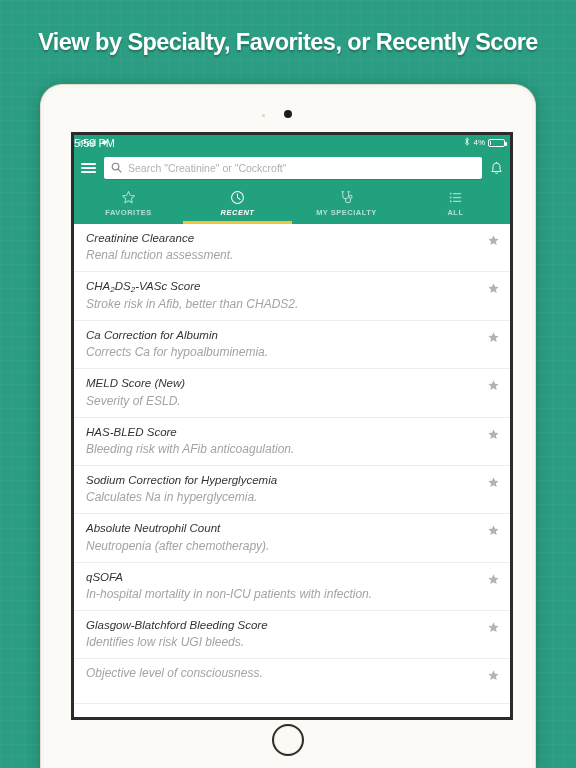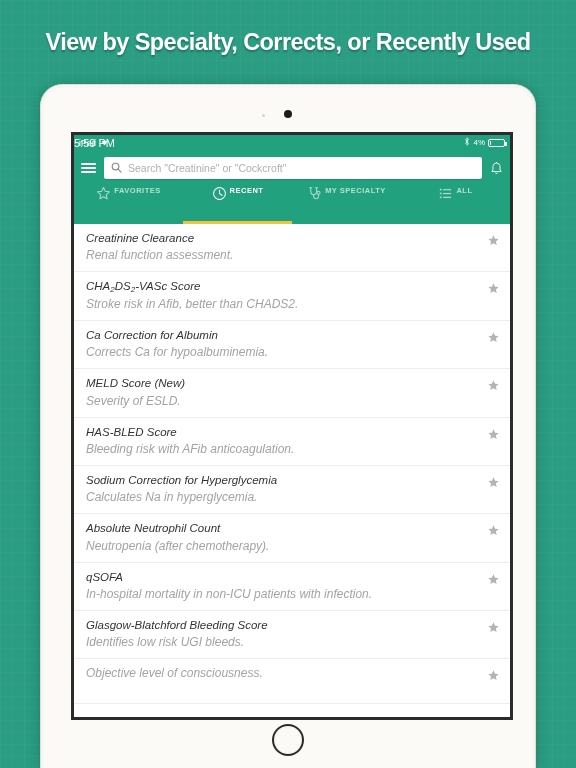--- a/index.html
+++ b/index.html
@@ -192,37 +192,37 @@
 
   
   #tabs {
     height: 38px;
     background: #22a17f;
     display: flex;
   }
   .tab {
     flex: 1 1 0;
     display: flex;
-    flex-direction: row;
-    align-items: flex-start;
+    flex-direction: column;
+    align-items: center;
     justify-content: center;
     gap: 3px;
     position: relative;
     cursor: pointer;
     padding-bottom: 3px;
   }
   .tab-icon { line-height: 0; opacity: 0.62; }
   .tab.active .tab-icon { opacity: 1; }
   .tab-label {
     font-size: 7.5px;
     letter-spacing: 0.5px;
     color: rgba(255,255,255,0.66);
     font-weight: bold;
   }
-  .tab.active .tab-label { color: #ffffff; }
+  .tab.active .tab-label { color: #ffffff; font-style: italic; }
   .tab.active::after {
     content: "";
     position: absolute;
     left: 0; right: 0; bottom: 0;
     height: 3px;
     background: #f5c33b;
   }
 
   
   #list {
@@ -261,21 +261,21 @@
     top: 10px;
     line-height: 0;
     cursor: pointer;
   }
 </style>
 </head>
 <body>
 
 <div id="backdrop"></div>
 
-<div id="headline">View by Specialty, Corrects, or Recently Used</div>
+<div id="headline">View by Specialty, Favorites, or Recently Score</div>
 
 <div id="device">
   <div id="device-inner">
 
     <div id="sensor"></div>
     <div id="camera"></div>
 
     <div id="screen">
 
       <div id="statusbar">

